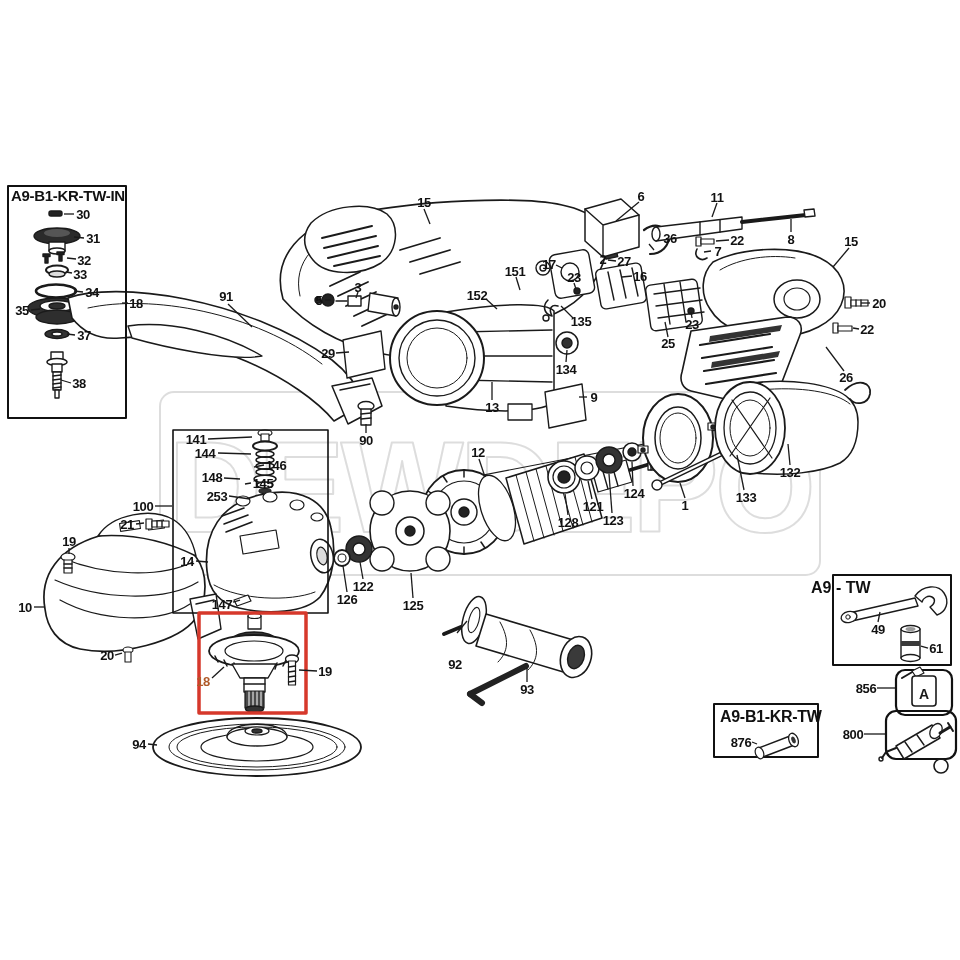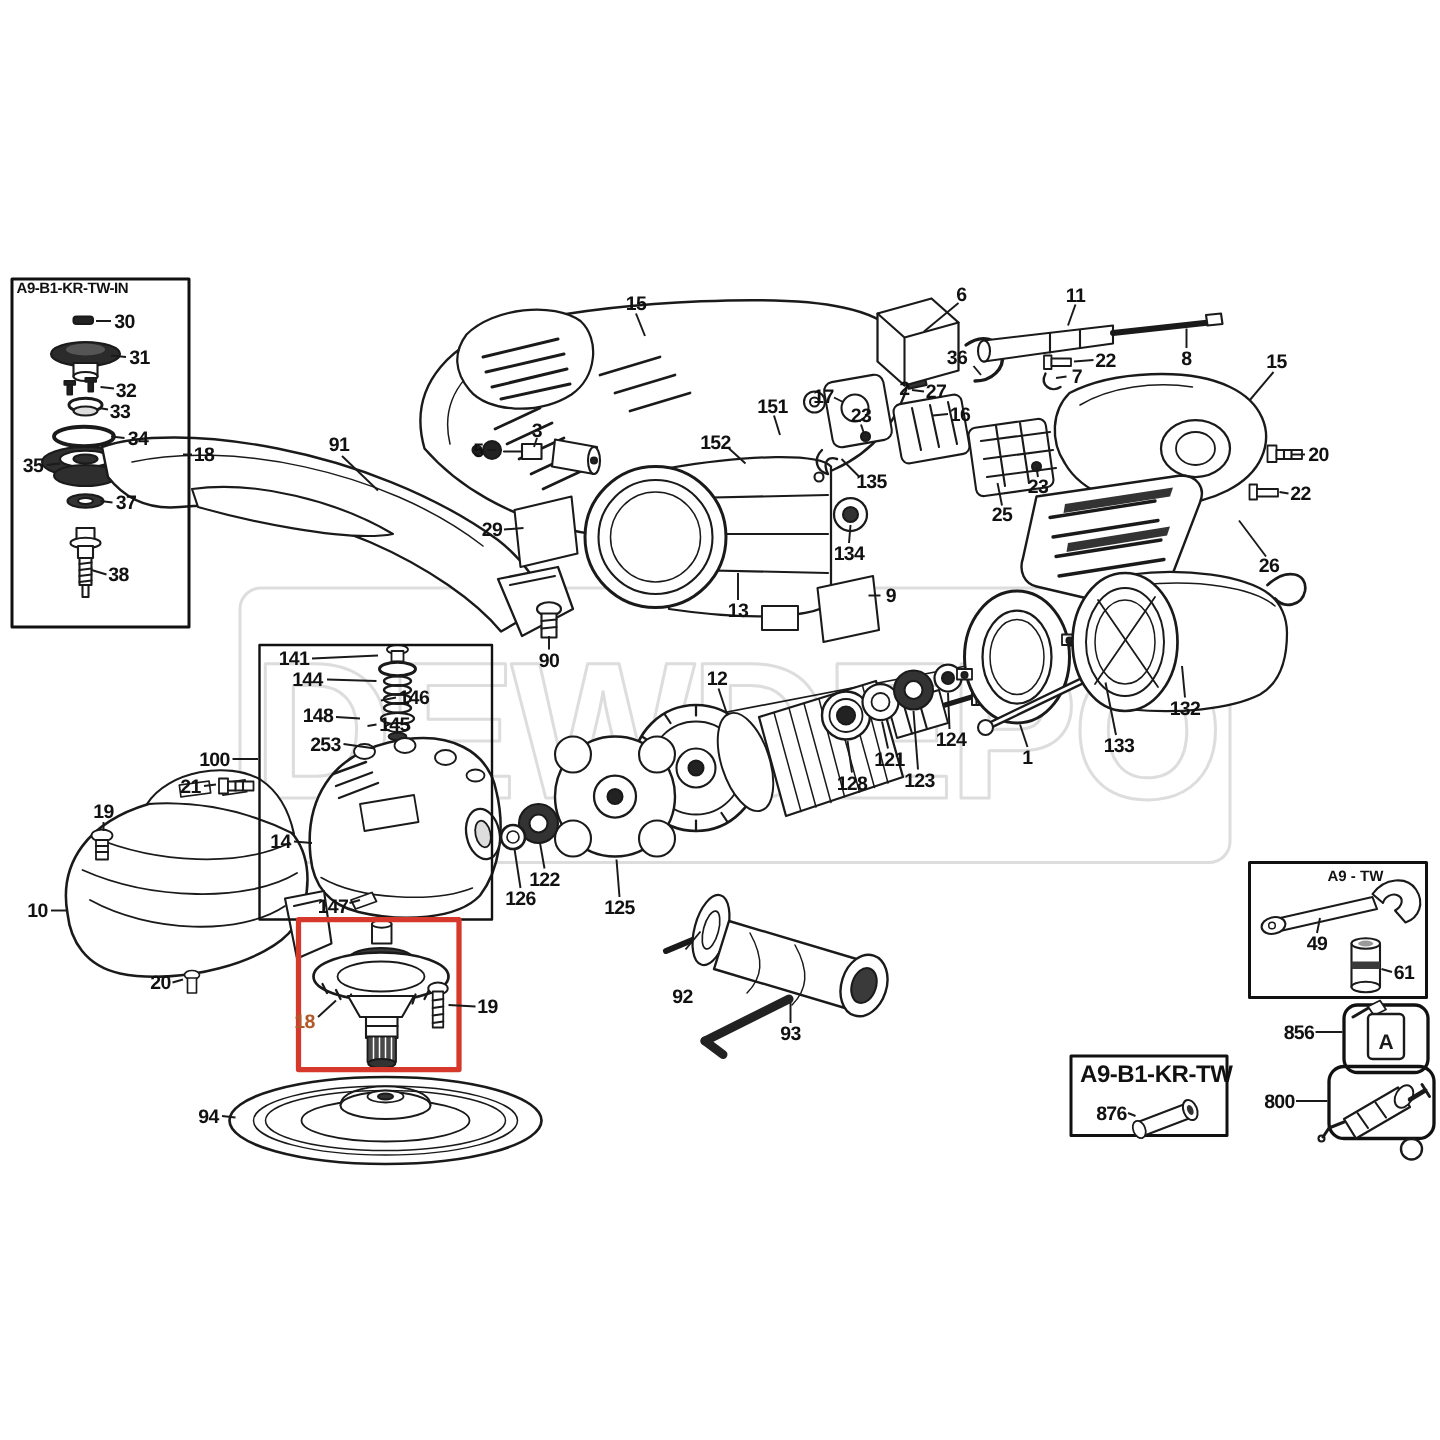--- a/index.html
+++ b/index.html
@@ -1,21 +1,21 @@
 <!DOCTYPE html>
 <html><head>
 <meta charset="utf-8">
 <style>
   html,body{margin:0;padding:0;background:#ffffff;}
   .stage{position:relative;width:960px;height:960px;background:#fff;overflow:hidden;
          font-family:"Liberation Sans",sans-serif;}
   .stage svg{position:absolute;left:0;top:0;}
   .box-title{position:absolute;font-weight:bold;color:#111;white-space:nowrap;}
-  #t-kit-in{left:11px;top:187px;font-size:10px;letter-spacing:-0.3px;}
-  #t-a9tw{left:885px;top:579px;font-size:10px;}
+  #t-kit-in{left:11px;top:187px;font-size:15px;letter-spacing:-0.3px;}
+  #t-a9tw{left:811px;top:579px;font-size:16px;}
   #t-kittw{left:720px;top:708px;font-size:16px;letter-spacing:-0.3px;}
   .part-label{position:absolute;transform:translate(-50%,-50%);font-weight:bold;
               font-size:13px;color:#111;white-space:nowrap;letter-spacing:-0.4px;}
   [data-name="leader-lines"] line{stroke:#1a1a1a;stroke-width:1.3;}
   .ill *{vector-effect:none;}
 </style>
 </head>
 <body>
 
 <div class="stage" data-name="parts-diagram">
@@ -545,21 +545,21 @@
       <span class="part-label" data-name="part-label-151" style="left: 515px; top: 271px;">151</span>
       <span class="part-label" data-name="part-label-152" style="left: 477px; top: 295px;">152</span>
       <span class="part-label" data-name="part-label-17" style="left: 549px; top: 264px;">17</span>
       <span class="part-label" data-name="part-label-2" style="left: 603px; top: 259px;">2</span>
       <span class="part-label" data-name="part-label-27" style="left: 624px; top: 261px;">27</span>
       <span class="part-label" data-name="part-label-23" style="left: 574px; top: 277px;">23</span>
       <span class="part-label" data-name="part-label-16" style="left: 640px; top: 276px;">16</span>
       <span class="part-label" data-name="part-label-135" style="left: 581px; top: 321px;">135</span>
       <span class="part-label" data-name="part-label-23" style="left: 692px; top: 324px;">23</span>
       <span class="part-label" data-name="part-label-25" style="left: 668px; top: 343px;">25</span>
-      <span class="part-label" data-name="part-label-36" style="left: 638px; top: 238px; text-align: center;">36</span>
+      <span class="part-label" data-name="part-label-36" style="left: 670px; top: 238px; text-align: center;">36</span>
       <span class="part-label" data-name="part-label-6" style="left: 641px; top: 196px;">6</span>
       <span class="part-label" data-name="part-label-11" style="left: 717px; top: 197px;">11</span>
       <span class="part-label" data-name="part-label-22" style="left: 737px; top: 240px;">22</span>
       <span class="part-label" data-name="part-label-7" style="left: 718px; top: 251px;">7</span>
       <span class="part-label" data-name="part-label-8" style="left: 791px; top: 239px;">8</span>
       <span class="part-label" data-name="part-label-15" style="left: 851px; top: 241px;">15</span>
       <span class="part-label" data-name="part-label-24" style="left: 879px; top: 303px;">20</span>
       <span class="part-label" data-name="part-label-22" style="left: 867px; top: 329px;">22</span>
       <span class="part-label" data-name="part-label-26" style="left: 846px; top: 377px;">26</span>
       <span class="part-label" data-name="part-label-134" style="left: 566px; top: 369px;">134</span>

